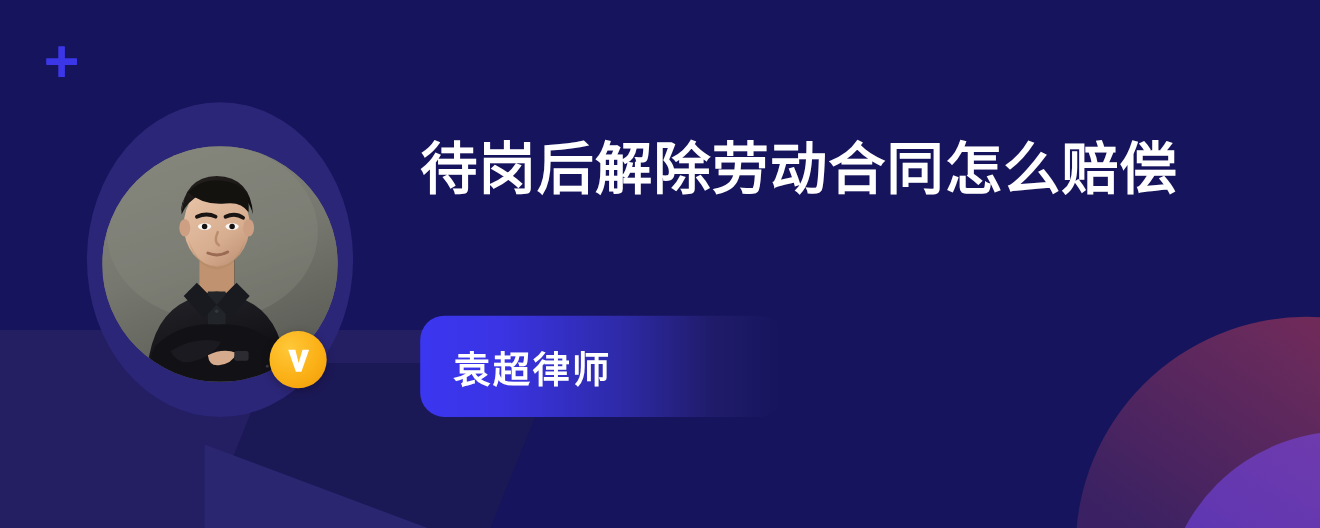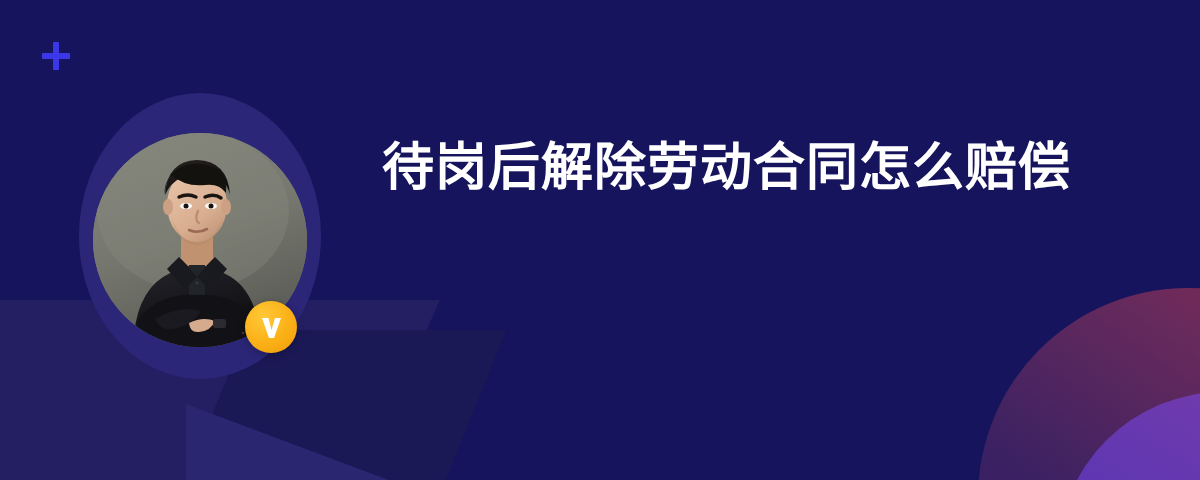--- a/index.html
+++ b/index.html
@@ -132,21 +132,21 @@
     align-items: center;
     justify-content: center;
     box-shadow: 0 2px 8px rgba(0,0,0,0.25);
   }
   .verified-badge svg { display: block; width: 32px; height: 32px; }
 
   
   .content {
     position: absolute;
     left: 382px;
-    top: 126px;
+    top: 114px;
     width: 760px;
   }
   .headline {
     margin: 0;
     color: #FFFFFF;
     font-size: 52px;
     font-weight: 700;
     line-height: 82px;
     letter-spacing: 1px;
     max-width: 690px;
@@ -275,15 +275,16 @@
     <div class="verified-badge">
       <svg viewBox="0 0 32 32" xmlns="http://www.w3.org/2000/svg" aria-hidden="true">
         <path d="M7 7 L13.5 7 L16.5 19 L20 7 L26 7 L19 27 L14 27 Z" fill="#ffffff"></path>
       </svg>
     </div>
   </div>
 
   <div class="content">
     <h1 class="headline">待岗后解除劳动合同怎么赔偿</h1>
 
+    <button class="name-button">袁超律师</button>
   </div>
 
 </div>
 
 </body></html>

